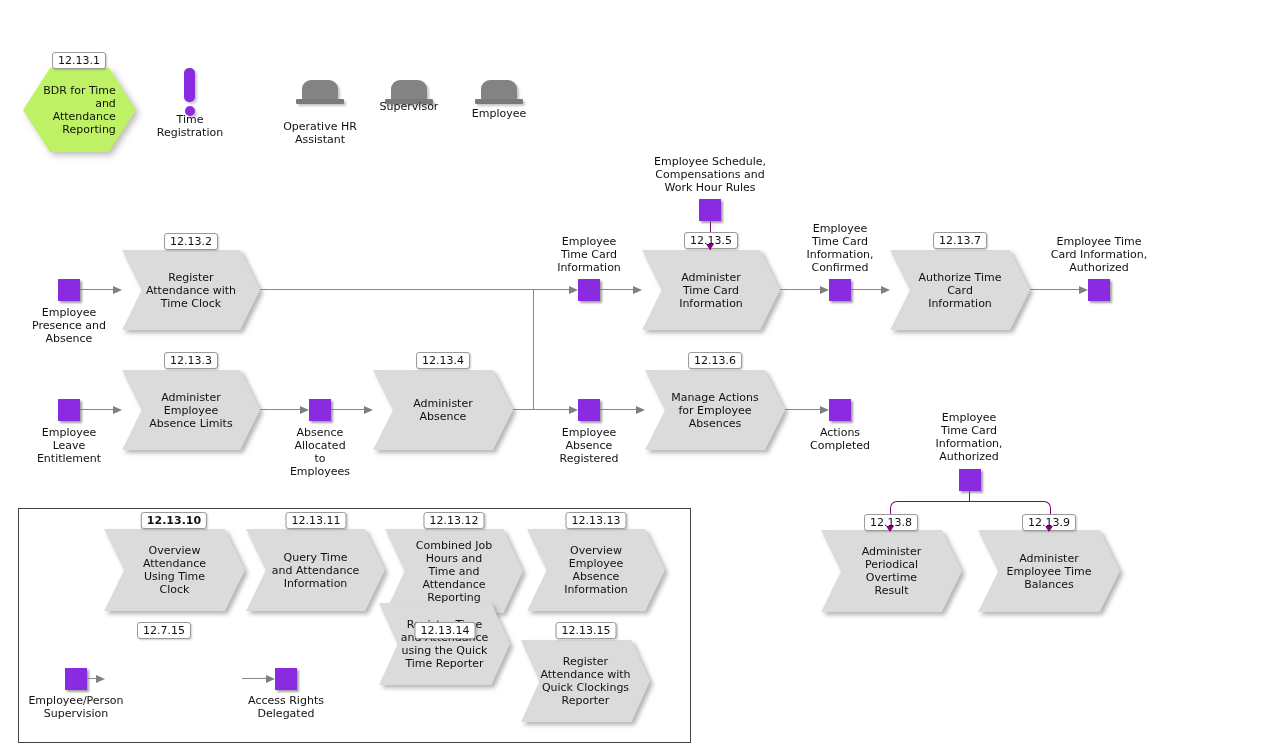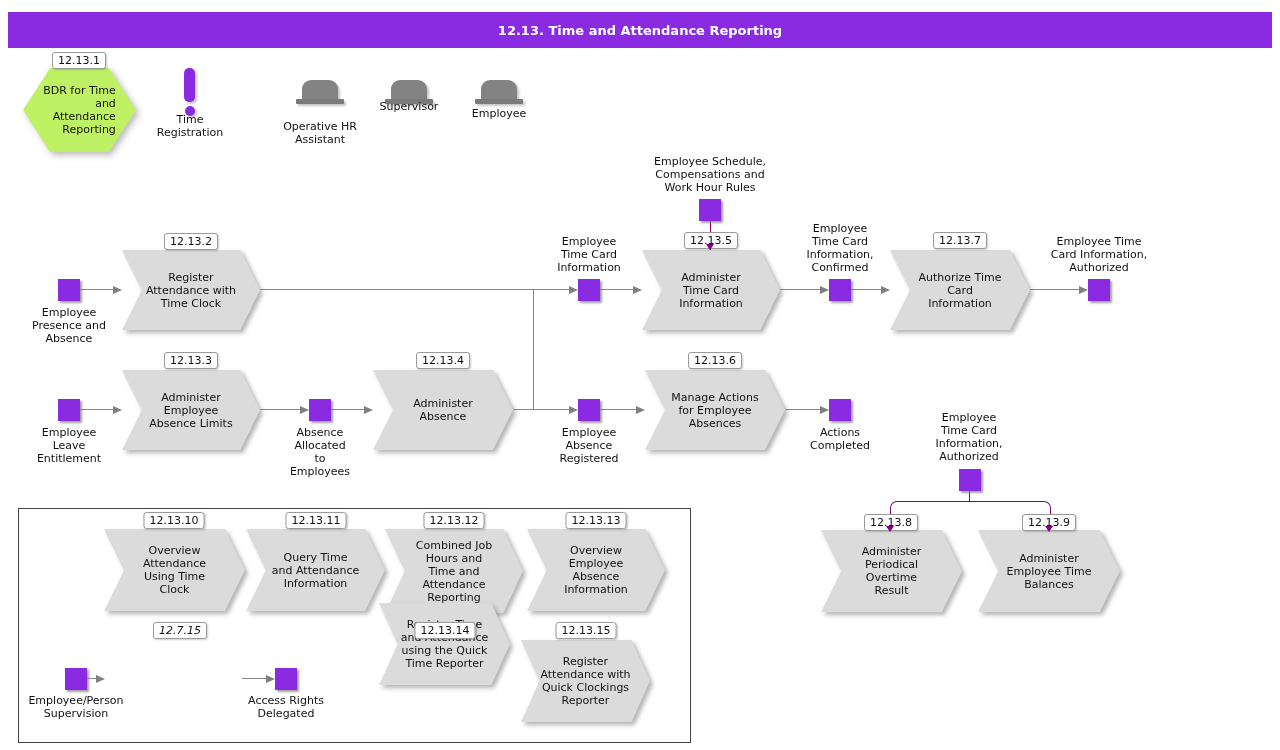--- a/index.html
+++ b/index.html
@@ -41,23 +41,20 @@
   .exbar{position:absolute;width:11px;height:34px;background:#8A2BE2;border-radius:5px;}
   .exdot{position:absolute;width:10px;height:10px;background:#8A2BE2;border-radius:50%;}
   .exwrap{position:absolute;filter:drop-shadow(2px 2px 1px rgba(140,140,140,.5));}
   .bbox{position:absolute;border:1px solid #444;background:transparent;}
 </style>
 </head>
 <body>
 
 <div class="stage">
 
-  <div class="hdr">
-    <span>12.13. Time and Attendance Reporting</span>
-  </div>
 
   <div class="hexwrap" style="left:23px;top:68px;width:113px;height:84px;">
     <div class="hex">BDR for Time
 and
 Attendance
 Reporting</div>
   </div>
   <div class="badge" style="left:79px;top:52px;">12.13.1</div>
 
   <div class="exwrap" style="left:0;top:0;">
@@ -269,21 +266,21 @@
 
   <div class="process" style="left:104px;top:529px;width:141px;height:82px;">
     <svg class="chev" viewBox="0 0 140 80" preserveAspectRatio="none">
         <polygon points="0,0 120,0 140,40 120,80 0,80 20,40"></polygon>
       </svg>
     <div class="plbl">Overview
 Attendance
 Using Time
 Clock</div>
   </div>
-  <div class="badge" style="left:174px;top:512px;">12.13.10</div>
+  <div class="badge" style="left:174px;top:512px;font-weight:bold;">12.13.10</div>
 
   <div class="process" style="left:246px;top:529px;width:139px;height:82px;">
     <svg class="chev" viewBox="0 0 140 80" preserveAspectRatio="none">
         <polygon points="0,0 120,0 140,40 120,80 0,80 20,40"></polygon>
       </svg>
     <div class="plbl">Query Time
 and Attendance
 Information</div>
   </div>
   <div class="badge" style="left:316px;top:512px;">12.13.11</div>
@@ -304,21 +301,21 @@
     <svg class="chev" viewBox="0 0 140 80" preserveAspectRatio="none">
         <polygon points="0,0 120,0 140,40 120,80 0,80 20,40"></polygon>
       </svg>
     <div class="plbl">Overview
 Employee
 Absence
 Information</div>
   </div>
   <div class="badge" style="left:596px;top:512px;">12.13.13</div>
 
-  <div class="badge" style="left:180px;top:622px;font-style:italic;">12.7.15</div>
+  <div class="badge" style="left:164px;top:622px;">12.7.15</div>
 
   <div class="process" style="left:379px;top:603px;width:131px;height:82px;">
     <svg class="chev" viewBox="0 0 140 80" preserveAspectRatio="none">
         <polygon points="0,0 120,0 140,40 120,80 0,80 20,40"></polygon>
       </svg>
     <div class="plbl">Register Time
 and Attendance
 using the Quick
 Time Reporter</div>
   </div>

